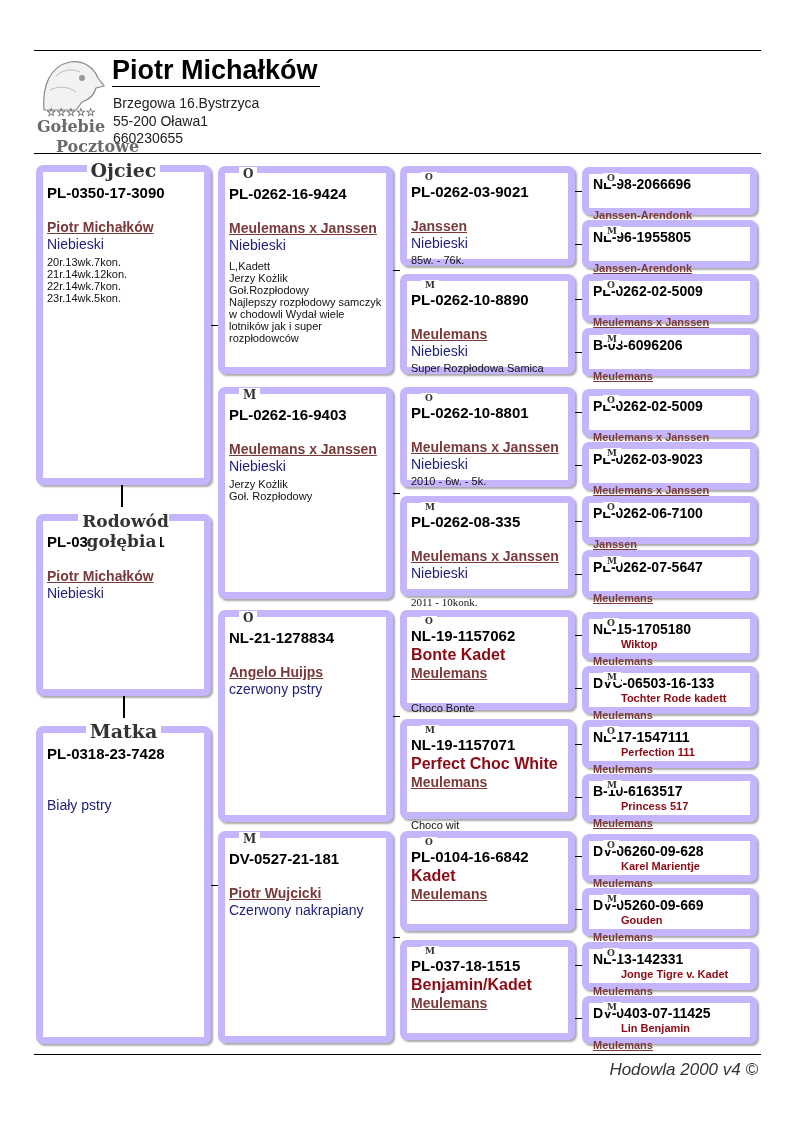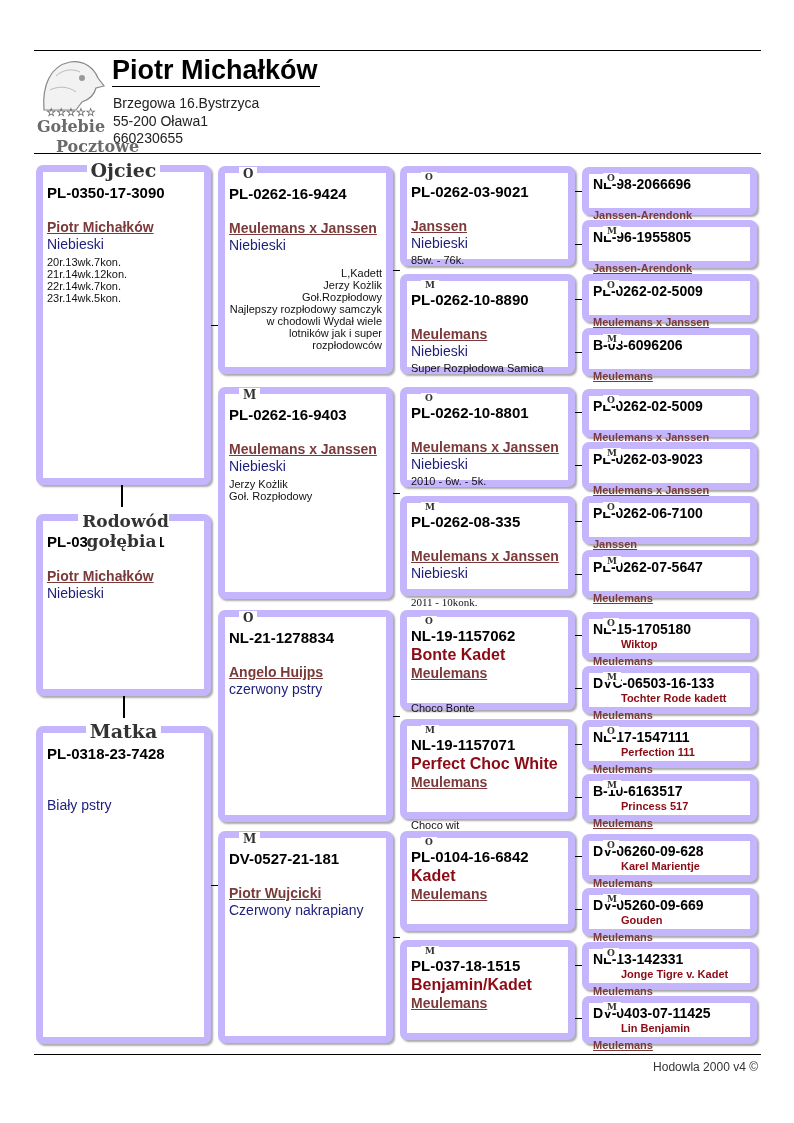--- a/index.html
+++ b/index.html
@@ -26,21 +26,21 @@
   .r3 { font-size:14px; line-height:17px; }
   .breeder { color:#7b3a3a; font-weight:bold; text-decoration:underline; display:inline-block; }
   .b-big { font-size:14px; line-height:18px; }
   .b-sm { font-size:11px; line-height:14px; }
   .color { color:#1d1d7a; font-size:14px; line-height:17px; }
   .note { font-size:11px; line-height:12px; color:#111; }
   .pname { color:#8b0a14; font-weight:bold; }
   .pname.big { font-size:16px; line-height:19px; }
   .pname.sm { font-size:11px; line-height:13px;margin-left:28px; }
   .vline, .hline { position:absolute; background:#000; }
-  .footer { position:absolute; right:36px; top:1060px; font-size:12px; color:#333; }
+  .footer { position:absolute; right:36px; top:1060px; font-size:17px; color:#333;font-style:italic; }
 </style>
 </head>
 <body>
 
 <div class="hr" style="top:50px;"></div>
 
 <div class="logo">
   <svg width="70" height="56" viewBox="0 0 70 56">
     <path d="M8 54 C6 30 14 10 34 6 C48 4 58 12 62 22 L68 30 L60 32 C58 40 52 44 46 46 L40 54 Z" fill="#f2f2f2" stroke="#888" stroke-width="1.2"></path>
     <circle cx="46" cy="22" r="3" fill="#999"></circle>
@@ -93,21 +93,21 @@
 <div class="hline" style="left:211px;top:325px;width:8px;height:1px;"></div>
 <div class="hline" style="left:211px;top:885px;width:8px;height:1px;"></div>
 
 <div id="gen2"></div>
 <div id="gen3"></div>
 <div id="gen4"></div>
 
 <div class="hr" style="top:1054px;"></div>
 <div class="footer">Hodowla 2000 v4 ©</div>
 
-<div class="box" style="left: 218px; top: 166px; width: 175px; height: 208px;"><div class="legend sm left"><span>O</span></div><div class="ring r2" style="margin-top: 8px;">PL-0262-16-9424</div><div style="height: 16px;"></div><div class="breeder b-big">Meulemans x Janssen</div><div class="color">Niebieski</div><div style="margin-top: 13px; text-align: right;">
+<div class="box" style="left: 218px; top: 166px; width: 175px; height: 208px;"><div class="legend sm left"><span>O</span></div><div class="ring r2" style="margin-top: 8px;">PL-0262-16-9424</div><div style="height: 16px;"></div><div class="breeder b-big">Meulemans x Janssen</div><div class="color">Niebieski</div><div style="margin-top: 6px;">
       <div class="note">L,Kadett</div>
       <div class="note">Jerzy Kożlik</div>
       <div class="note">Goł.Rozpłodowy</div>
       <div class="note">Najlepszy rozpłodowy samczyk w chodowli Wydał wiele lotników jak i super rozpłodowców</div>
     </div></div>
 <div class="hline" style="left: 393px; top: 270px; width: 7px; height: 1px;"></div>
 <div class="box" style="left: 218px; top: 387px; width: 175px; height: 212px;"><div class="legend sm left"><span>M</span></div><div class="ring r2" style="margin-top: 8px;">PL-0262-16-9403</div><div style="height: 16px;"></div><div class="breeder b-big">Meulemans x Janssen</div><div class="color">Niebieski</div><div style="margin-top: 3px;">
       <div class="note">Jerzy Kożlik</div>
       <div class="note">Goł. Rozpłodowy</div>
     </div></div>

